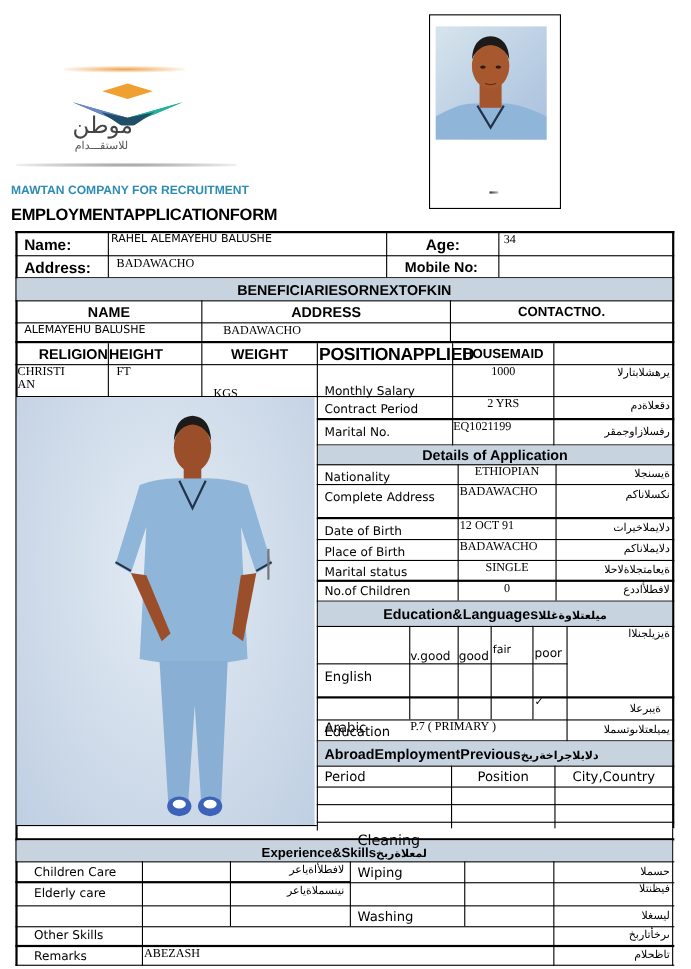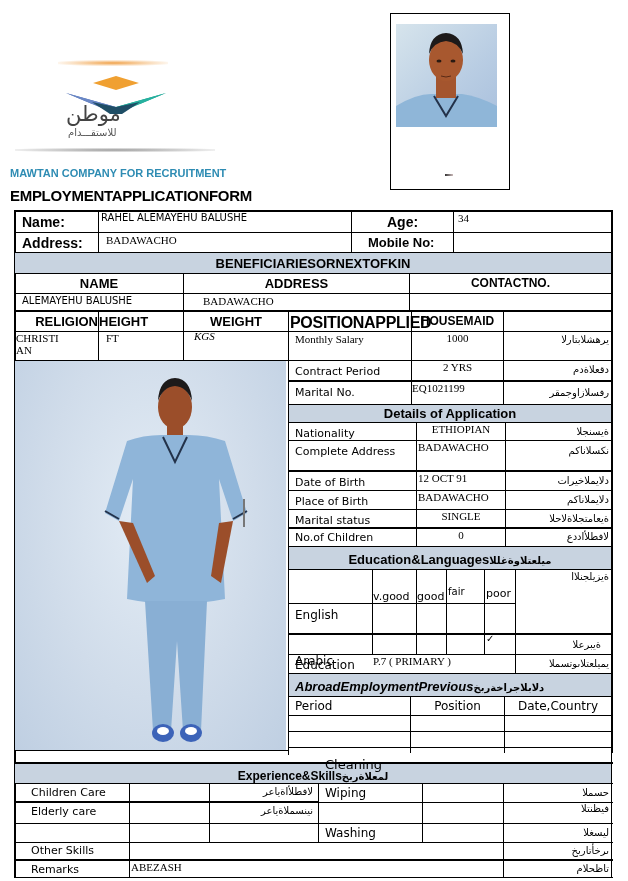--- a/index.html
+++ b/index.html
@@ -110,24 +110,24 @@
 <div class="txt lbl-b" style="left:15px;top:315px;width:83px;text-align:right;font-size:13px;">RELIGION</div>
 <div class="txt lbl-b" style="left:99px;top:315px;width:84px;text-align:left;font-size:13px;">HEIGHT</div>
 <div class="txt lbl-b" style="left:184px;top:315px;width:104px;text-align:center;font-size:13px;">WEIGHT</div>
 <div class="txt lbl-b" style="left:290px;top:315px;width:121px;text-align:center;font-size:16px;letter-spacing:-0.3px;">POSITIONAPPLIED</div>
 <div class="txt lbl-b" style="left:412px;top:315px;width:91px;text-align:center;font-size:12px;">HOUSEMAID</div>
 <div class="hline" style="left:14px;top:331px;width:599px;"></div>
 
 <div class="txt serif" style="left:16px;top:333px;font-size:11px;">CHRISTI</div>
 <div class="txt serif" style="left:16px;top:345px;font-size:11px;">AN</div>
 <div class="txt serif" style="left:106px;top:333px;font-size:11px;">FT</div>
-<div class="txt serif" style="left:194px;top:331px;font-size:11px;font-style:italic;">KGS</div>
+<div class="txt serif" style="left:194px;top:353px;font-size:11px;">KGS</div>
 
 <div class="vline" style="left:411px;top:331px;height:75px;"></div>
-<div class="txt sans" style="left:295px;top:334px;font-size:11px;font-family:Liberation Serif, serif;">Monthly Salary</div>
+<div class="txt sans" style="left:295px;top:350px;font-size:11px;">Monthly Salary</div>
 <div class="txt serif" style="left:412px;top:333px;width:91px;text-align:center;font-size:11px;">1000</div>
 <div class="txt ar" style="right:19px;top:335px;">يرهشلابتارلا</div>
 
 <div class="hline" style="left:15px;top:360px;width:596px;"></div>
 <div class="txt sans" style="left:295px;top:366px;font-size:11px;">Contract Period</div>
 <div class="txt serif" style="left:412px;top:362px;width:91px;text-align:center;font-size:11px;">2 YRS</div>
 <div class="txt ar" style="right:19px;top:365px;">دقعلاةدم</div>
 
 <div class="hline thick" style="left:288px;top:380px;width:325px;"></div>
 <div class="txt sans" style="left:295px;top:387px;font-size:11px;">Marital No.</div>
@@ -206,29 +206,29 @@
 <div class="txt ar" style="right:27px;top:640px;">ةيبرعلا</div>
 <div class="hline" style="left:288px;top:654px;width:325px;"></div>
 
 <div class="txt sans" style="left:295px;top:659px;font-size:12px;">Education</div>
 <div class="txt serif" style="left:373px;top:656px;font-size:11px;">P.7 ( PRIMARY )</div>
 <div class="txt ar" style="right:19px;top:659px;">يميلعتلاىوتسملا</div>
 
 <div class="hline" style="left:288px;top:673px;width:325px;"></div>
 <div class="shade" style="left:289px;top:674px;width:322px;height:22px;"></div>
 <div class="abs" style="left:295px;top:677px;white-space:nowrap;">
-  <span class="lbl-b" style="font-size:13px;font-style:italic;">AbroadEmploymentPrevious</span><span class="sans" style="font-size:10px;font-weight:bold;direction:rtl;unicode-bidi:embed;">دلابلاجراخةربخ</span>
+  <span class="lbl-b" style="font-size:13px;">AbroadEmploymentPrevious</span><span class="sans" style="font-size:10px;font-weight:bold;direction:rtl;unicode-bidi:embed;">دلابلاجراخةربخ</span>
 </div>
 <div class="hline" style="left:288px;top:696px;width:325px;"></div>
 
 <div class="vline" style="left:410px;top:696px;height:57px;"></div>
 <div class="vline" style="left:504px;top:696px;height:57px;"></div>
 <div class="txt sans" style="left:295px;top:700px;font-size:12px;">Period</div>
 <div class="txt sans" style="left:411px;top:700px;width:93px;text-align:center;font-size:12px;">Position</div>
-<div class="txt sans" style="left:505px;top:700px;width:106px;text-align:center;font-size:12px;">Date,Country</div>
+<div class="txt sans" style="left:505px;top:700px;width:106px;text-align:center;font-size:12px;">City,Country</div>
 <div class="hline" style="left:288px;top:715px;width:325px;"></div>
 <div class="hline" style="left:288px;top:731px;width:325px;"></div>
 <div class="hline" style="left:288px;top:747px;width:325px;"></div>
 <div class="txt sans" style="left:295px;top:718px;font-size:11px;"></div>
 <div class="txt sans" style="left:295px;top:734px;font-size:11px;"></div>
 
 <div class="full-photo">
   <svg width="271" height="389" viewBox="0 0 271 389">
 
     <ellipse cx="160" cy="46" rx="17" ry="22" fill="#9b4e2a"></ellipse>

